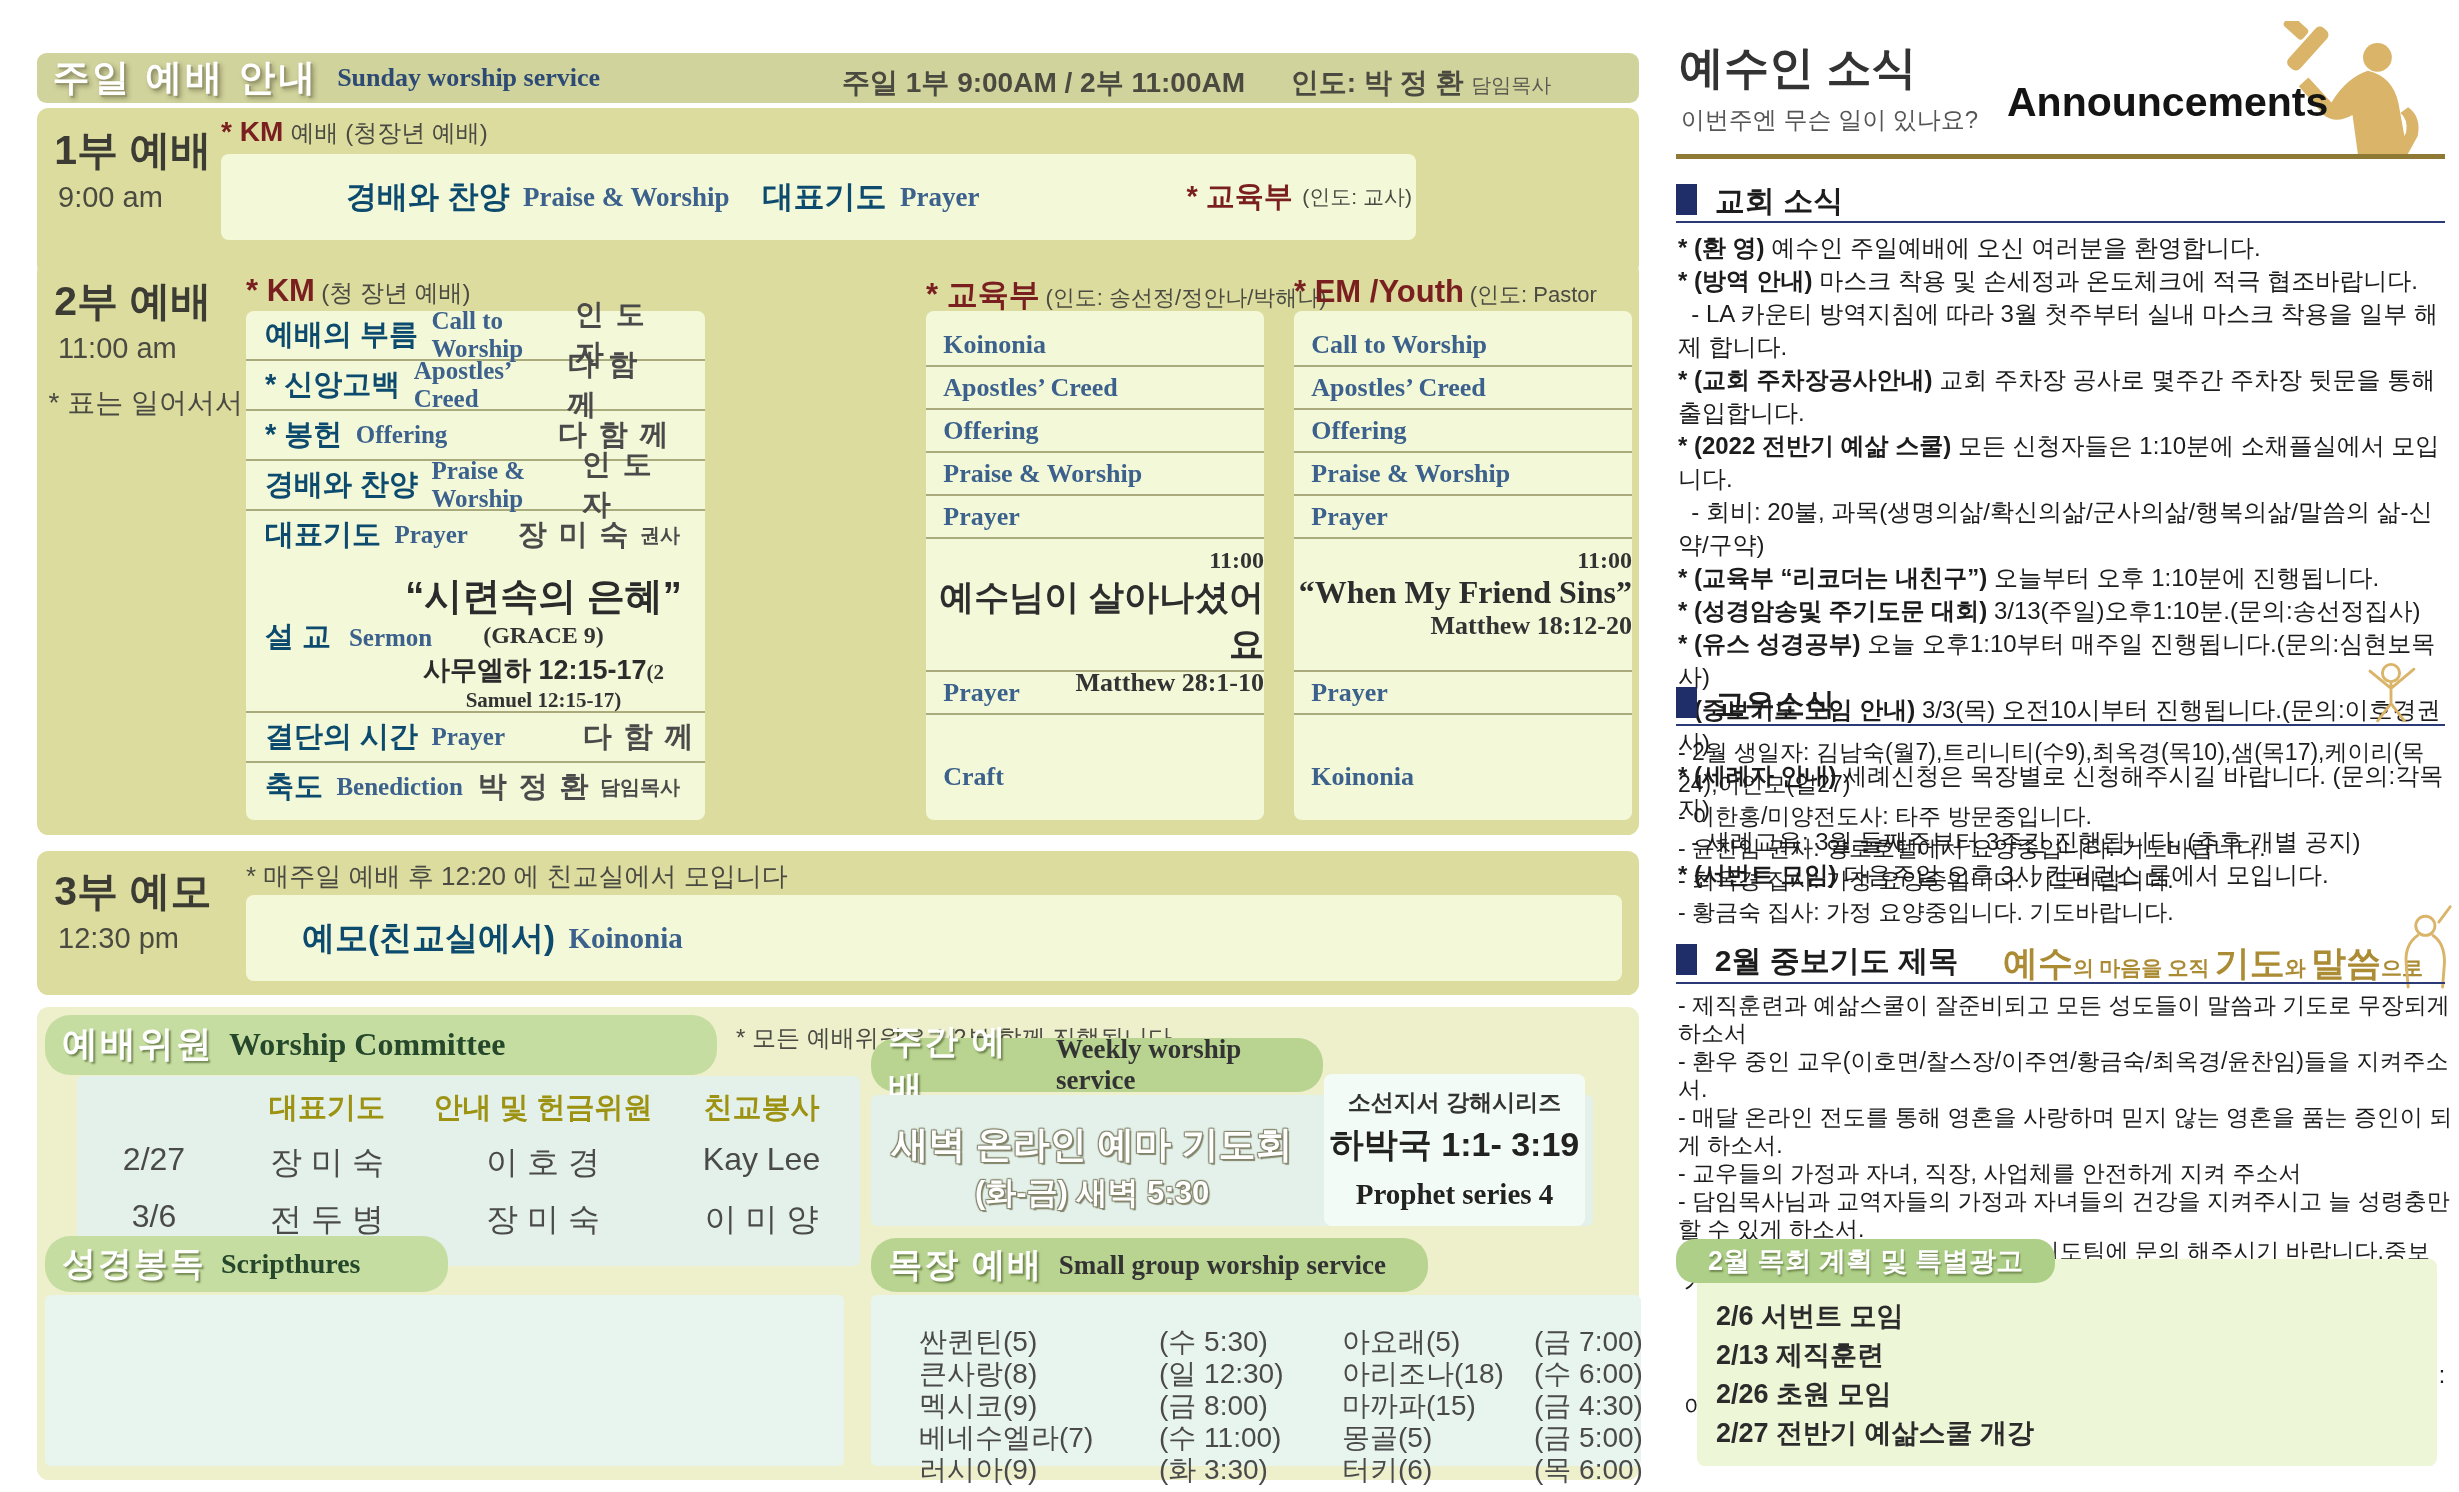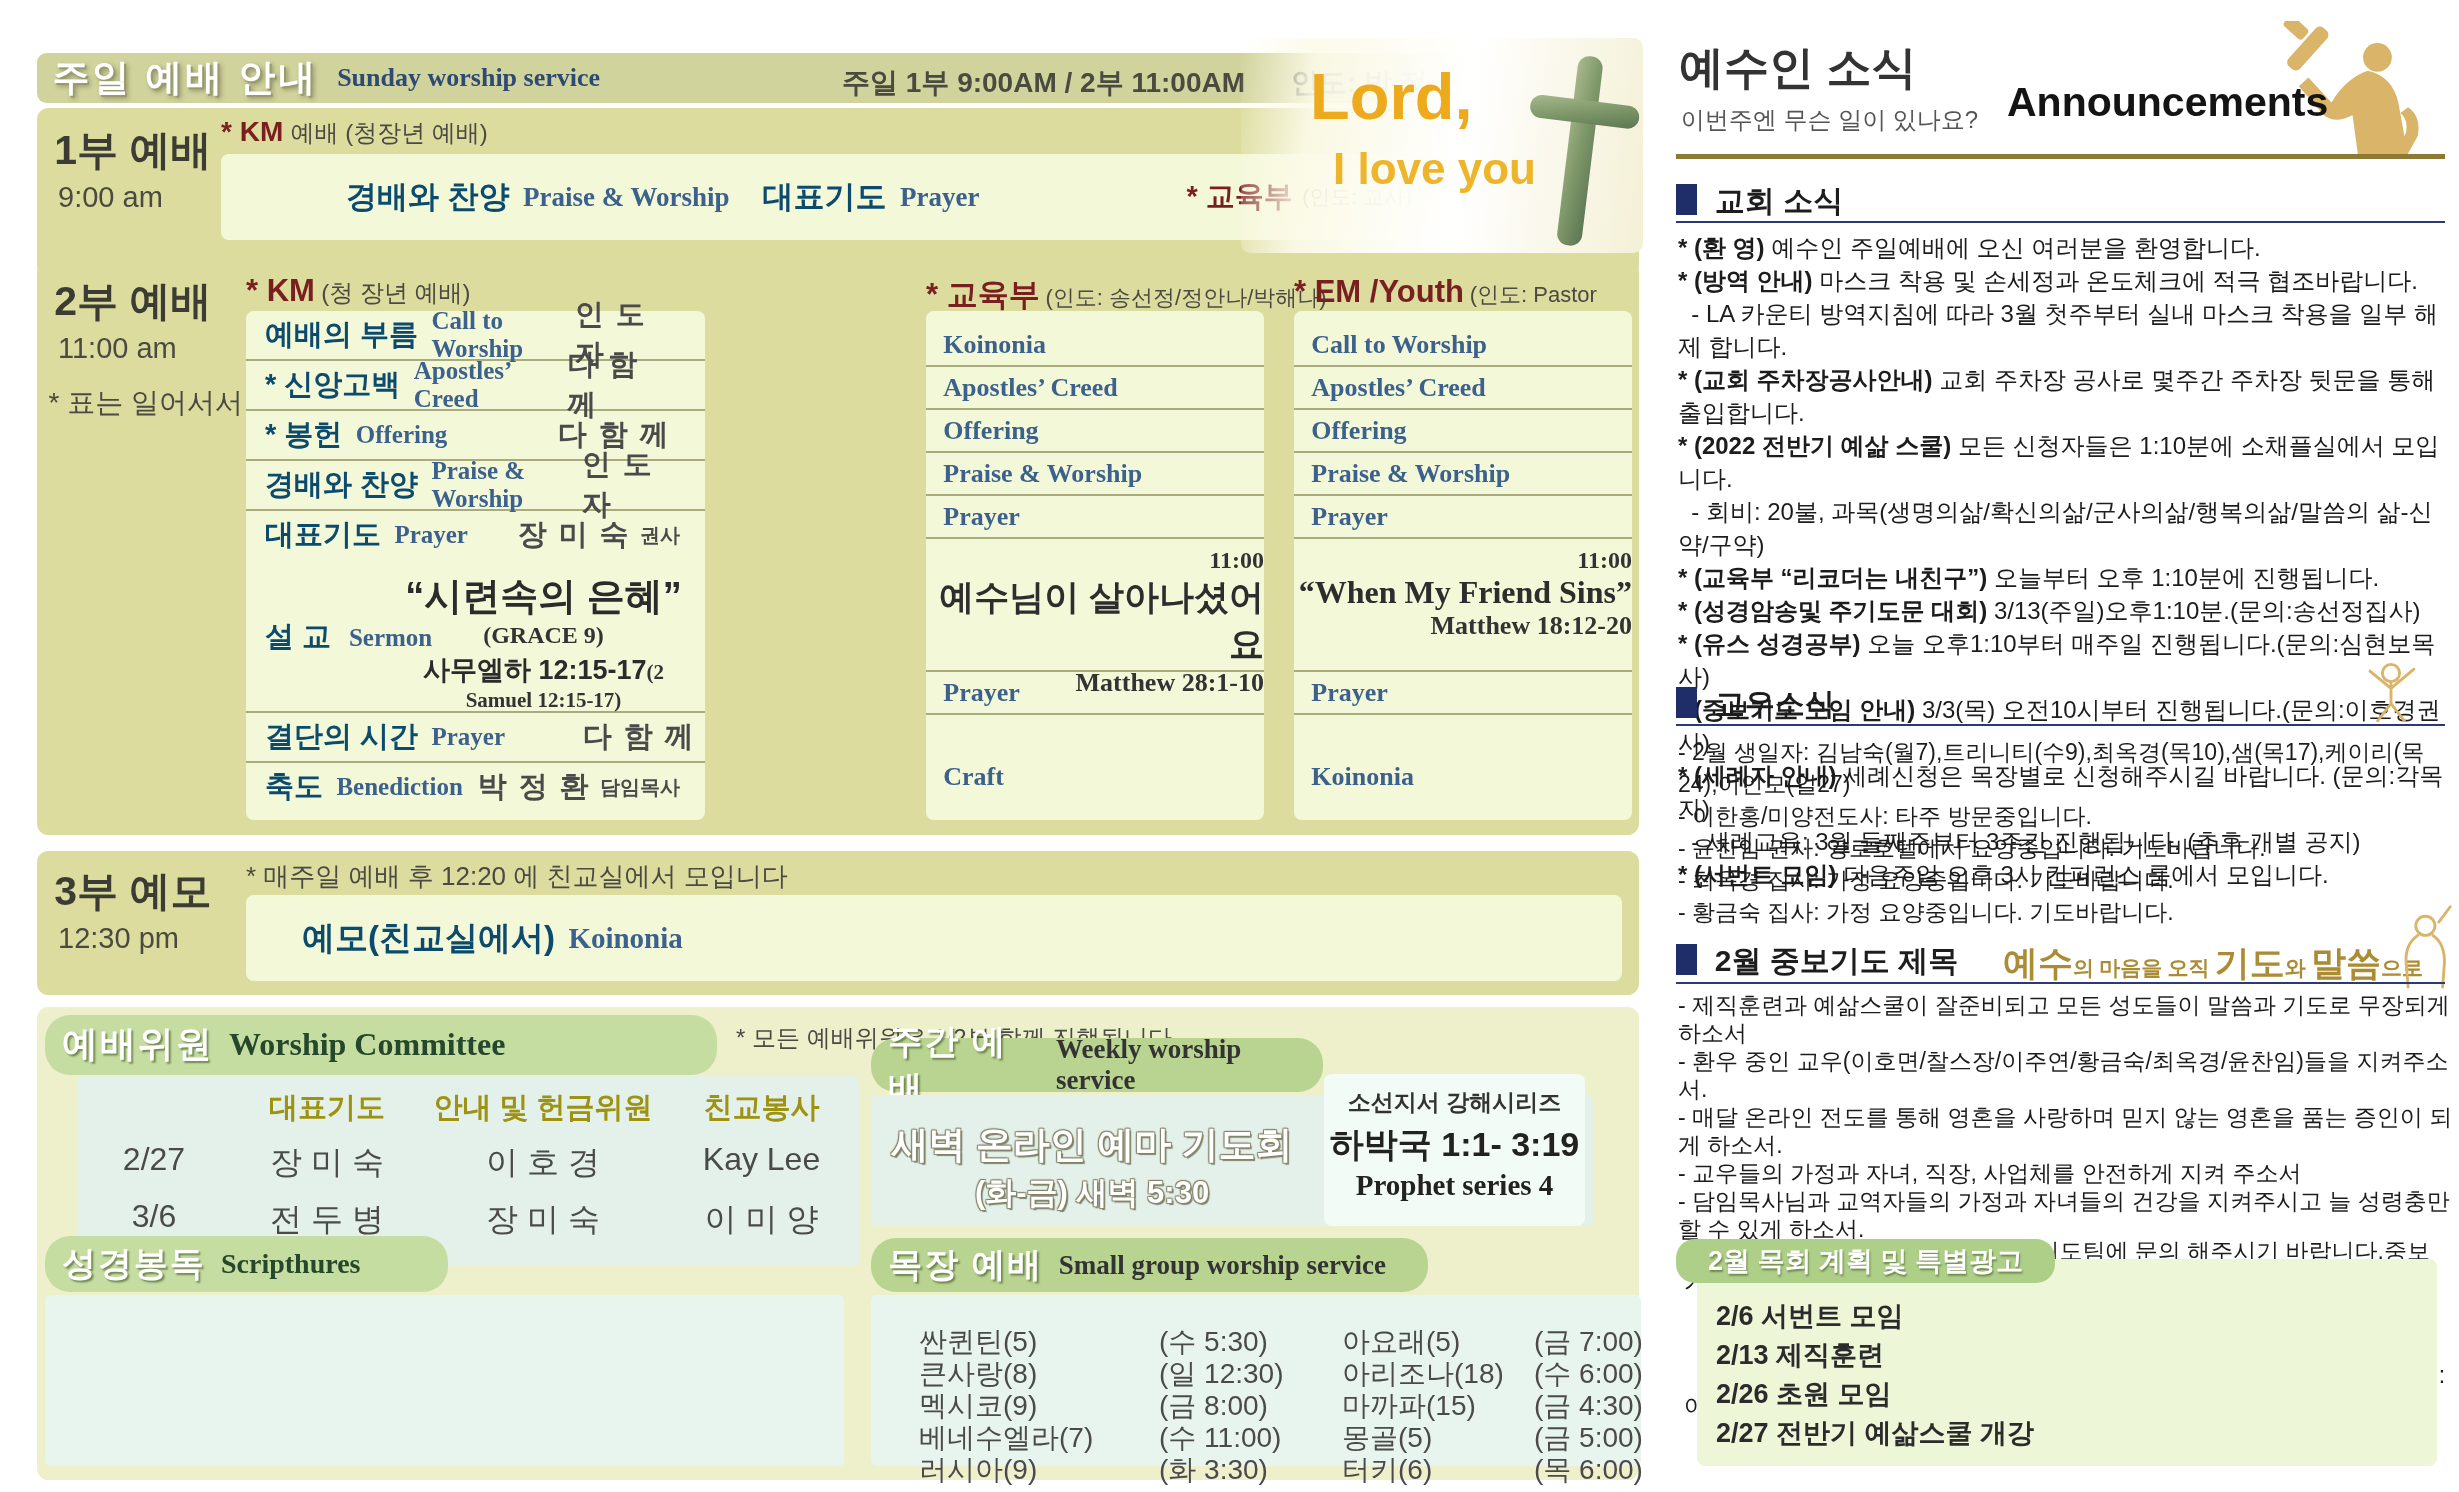--- a/index.html
+++ b/index.html
@@ -71,37 +71,20 @@
   <div class="abs hdrbar">
     <span class="hdr-ko">주일 예배 안내</span>
     <span class="hdr-en">Sunday worship service</span>
     <span class="hdr-times">
       <span>주일 1부 9:00AM / 2부 11:00AM</span>
       <span class="hdr-leader">인도: 박 정 환</span>
       <span class="hdr-role">담임목사</span>
     </span>
   </div>
 
-  <div class="abs hero">
-    <span class="hero-l1">Lord,</span>
-    <span class="hero-l2">I love you</span>
-    <svg class="abs" style="left:277px;top:11.5px;" width="125" height="202" viewBox="0 0 130 210">
-      <defs>
-          <linearGradient id="cg" x1="0" y1="0" x2="1" y2="1">
-        <stop offset="0" stop-color="#a3b586"></stop>
-            <stop offset="0.5" stop-color="#74905f"></stop>
-            <stop offset="1" stop-color="#4f6b47"></stop>
-      </linearGradient>
-        </defs>
-      <g transform="rotate(7 65 100)" opacity="0.92">
-        <rect x="52" y="6" width="26" height="198" rx="12" fill="url(#cg)"></rect>
-        <rect x="8" y="52" width="114" height="24" rx="12" fill="url(#cg)"></rect>
-      </g>
-    </svg>
-  </div>
 
   <div class="abs sec" style="left:37px;top:108px;width:1602px;height:168px;">
     <div class="abs sec-name" style="left:17.3px;top:15.4px;">1부 예배</div>
     <div class="abs sec-time" style="left:21px;top:73px;">9:00 am</div>
     <div class="abs" style="left:184px;top:7.7px;font-size:26px;">
       <span class="maroon" style="font-size:28px;">* KM</span>
       <span class="subnote">예배 (청장년 예배)</span>
     </div>
     <div class="abs lightbox" style="left:184px;top:46px;width:1195px;height:86px;display:flex;align-items:center;">
       <span class="wk" style="margin-left:125px;font-size:31px;">경배와 찬양</span>
@@ -312,21 +295,21 @@
     <div class="abs pill" style="left:834px;top:31px;width:452px;height:54px;background:#b9d490;">
       <span class="pill-ko" style="font-size:34px;">주간 예배</span>
       <span class="pill-en" style="color:#333;font-size:27px;">Weekly worship service</span>
     </div>
     <div class="abs mint" style="left:834px;top:88px;width:722px;height:131px;">
       <div class="abs emboss" style="left:0;top:25px;width:442px;text-align:center;font-size:37px;">새벽 온라인 예마 기도회</div>
       <div class="abs emboss" style="left:0;top:77px;width:442px;text-align:center;font-size:31px;">(화-금) 새벽 5:30</div>
       <div class="abs" style="left:453px;top:-21px;width:261px;height:152px;background:#f3fbf6;border-radius:7.7px;text-align:center;padding-top:13.4px;box-sizing:border-box;">
         <div style="font-size:23px;font-weight:bold;color:#333;">소선지서 강해시리즈</div>
         <div style="font-size:34px;font-weight:bold;color:#222;margin-top:3.8px;">하박국 1:1- 3:19</div>
-        <div style="font-family:'Liberation Serif',serif;font-size:29px;font-weight:bold;color:#222;margin-top:1px;">Prophet series 4</div>
+        <div style="font-family:'Liberation Serif',serif;font-size:29px;font-weight:bold;color:#222;margin-top:10px;">Prophet series 4</div>
       </div>
     </div>
 
     <div class="abs pill" style="left:834px;top:231px;width:557px;height:54px;background:#b9d490;">
       <span class="pill-ko" style="font-size:34px;">목장 예배</span>
       <span class="pill-en" style="color:#333;font-size:27px;">Small group worship service</span>
     </div>
     <div class="abs mint" style="left:834px;top:288px;width:770px;height:171px;background:#e8f4ee;">
       <div class="abs" style="left:48px;top:31px;">
 

